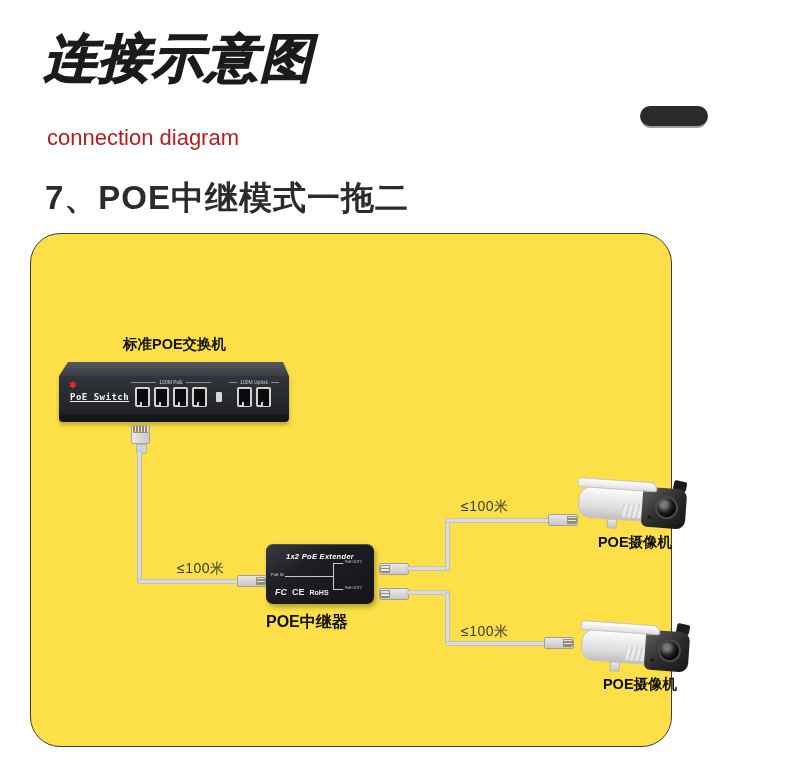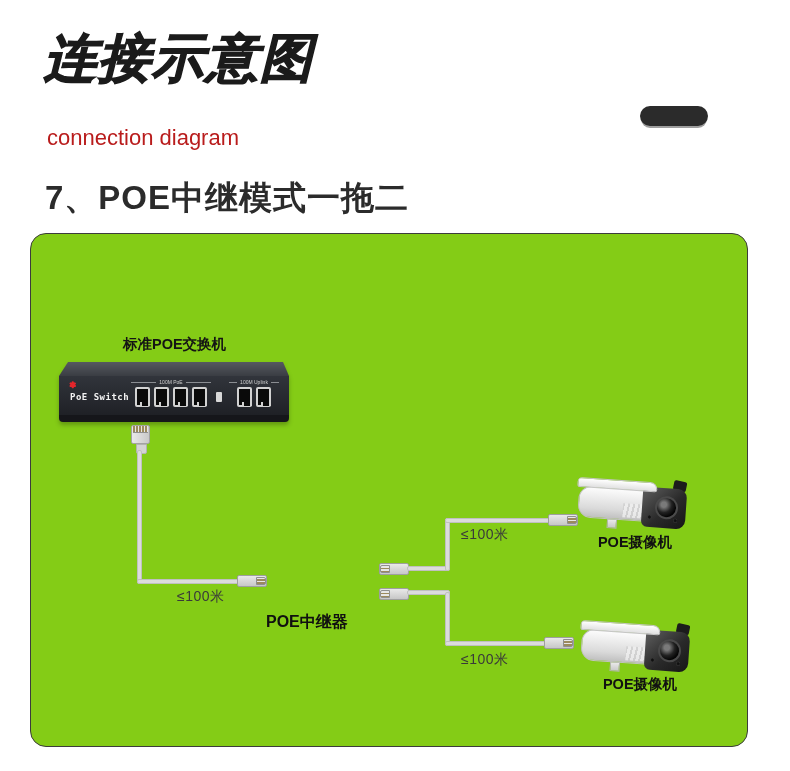--- a/index.html
+++ b/index.html
@@ -10,48 +10,48 @@
   
   #page-title { position:absolute; left:44px; top:24px; font-size:52px; font-weight:bold;
                 color:#1b1b1b; letter-spacing:2px;font-style:italic; -webkit-text-stroke:1.3px #1b1b1b; }
   #page-subtitle { position:absolute; left:47px; top:84px; font-size:22px; color:#b91c1c;margin-top:41px; }
   #deco-pill { position:absolute; left:640px; top:106px; width:68px; height:20px;
                background:#2b2b2b; border-radius:10px; box-shadow:0 3px 0 -1px #9e9e9e; }
   #section-heading { position:absolute; left:45px; top:176px; font-size:33px; font-weight:600;
                      color:#2b2b2b; letter-spacing:1px; }
 
   
-  #panel { position:absolute; left:30px; top:233px; width:718px; height:514px;
-           border:1.5px solid #3c3c3c; border-radius:16px; background:#84cc16; }
+  #panel { position:absolute; left:30px; top:233px; width:642px; height:514px;
+           border:1.5px solid #3c3c3c; border-radius:30px; background:#fde047; }
 
   
   .switch-label { left:92px; top:101px; font-size:14.5px; font-weight:700; color:#141414; }
   .switch { left:28px; top:128px; width:230px; height:60px; filter:drop-shadow(0 3px 2px rgba(0,0,0,.25)); }
   .switch-top { width:100%; height:14px; background:linear-gradient(#565960,#3a3d43);
                 clip-path:polygon(9px 0, calc(100% - 6px) 0, 100% 100%, 0 100%); }
   .switch-face { position:relative; width:100%; height:39px;
                  background:linear-gradient(180deg,#31343b,#1f2126); }
   .switch-base { width:100%; height:7px; background:#15161a; border-radius:0 0 4px 4px; }
   .brand-mark { position:absolute; left:10px; top:4px; font-size:9px; color:#e5252b; font-weight:bold; }
   .switch-name { position:absolute; left:11px; top:16px; font-size:9px; font-weight:bold;
-                 color:#f2f2f2; font-family:"DejaVu Sans Mono", monospace; letter-spacing:.5px; }
+                 color:#f2f2f2; font-family:"DejaVu Sans Mono", monospace; letter-spacing:.5px;text-decoration:underline; }
   .pgroup { position:absolute; top:3px; }
   .pgroup-label { display:flex; align-items:center; gap:3px; color:#cfcfcf; font-size:5px;
                   justify-content:center; white-space:nowrap; }
   .pgroup-label::before,.pgroup-label::after { content:''; flex:1; height:1px; background:#8a8d92; }
   .ports { display:flex; gap:4px; margin-top:2px; justify-content:center; }
   .port { position:relative; width:15px; height:20px; background:#0a0a0a;
           border:2px solid #d2d2d2; border-radius:2px; }
   .port::after { content:''; position:absolute; left:2.5px; bottom:-1px; width:6px; height:4px;
                  background:#0a0a0a; border-left:2px solid #d2d2d2; border-right:2px solid #d2d2d2; }
   .reset-btn { left:157px; top:16px; width:6px; height:10px; background:#d8d8d8; border-radius:1px; }
 
   
   .cable { background:#dcdcdc; border:1px solid #c0c0c0; border-radius:2px; }
-  .dist-label { font-size:14px; color:#3a3a3a; letter-spacing:.5px;margin-top:28px; }
+  .dist-label { font-size:14px; color:#3a3a3a; letter-spacing:.5px; }
   .plug-h { width:30px; height:12px; background:linear-gradient(#e9e9e9,#c7c7c7);
             border:1px solid #9f9f9f; border-radius:2px; }
   .plug-h::before { content:''; position:absolute; top:1px; bottom:1px; width:8px;
             background:repeating-linear-gradient(0deg,#9c8a5c 0 1.5px,#e7e7e7 1.5px 3px);
             border:1px solid #8f8f8f; }
   .pins-right::before { right:0; border-radius:0 2px 2px 0; }
   .pins-left::before  { left:0;  border-radius:2px 0 0 2px; }
   .plug-v { width:19px; height:19px; background:linear-gradient(90deg,#e9e9e9,#c9c9c9);
             border:1px solid #a3a3a3; border-radius:2px; }
   .plug-v::before { content:''; position:absolute; left:1px; right:1px; top:0; height:6px;
@@ -140,20 +140,35 @@
     </div>
     <div class="switch-base"></div>
   </div>
 
   <div class="abs plug-v" style="left:100px; top:191px;"></div>
   <div class="abs cable" style="left:106px; top:216px; width:5px; height:134px;"></div>
   <div class="abs cable" style="left:106px; top:345px; width:103px; height:5px;"></div>
   <div class="abs dist-label" style="left:146px; top:326px;">≤100米</div>
   <div class="abs plug-h pins-right" style="left:206px; top:341px;"></div>
 
+  <div class="abs extender">
+    <div class="ext-title">1x2 PoE Extender</div>
+    <span class="ext-port-label" style="left:5px; top:27px; font-size:4px;">PoE IN</span>
+    <div class="ext-line" style="left:19px; top:31px; width:48px; height:1px;"></div>
+    <div class="ext-line" style="left:67px; top:18px; width:1px; height:27px;"></div>
+    <div class="ext-line" style="left:67px; top:18px; width:10px; height:1px;"></div>
+    <div class="ext-line" style="left:67px; top:44px; width:10px; height:1px;"></div>
+    <span class="ext-port-label" style="left:79px; top:15px; font-size:3.5px;">PoE OUT1</span>
+    <span class="ext-port-label" style="left:79px; top:41px; font-size:3.5px;">PoE OUT2</span>
+    <div class="ext-certs">
+      <span class="cert-fcc">FC</span>
+      <span class="cert-ce">CE</span>
+      <span class="cert-rohs">RoHS</span>
+    </div>
+  </div>
   <div class="abs ext-label">POE中继器</div>
 
   <div class="abs plug-h pins-left" style="left:348px; top:329px;"></div>
   <div class="abs cable" style="left:376px; top:332px; width:43px; height:5px;"></div>
   <div class="abs cable" style="left:414px; top:284px; width:5px; height:53px;"></div>
   <div class="abs cable" style="left:414px; top:284px; width:105px; height:5px;"></div>
   <div class="abs dist-label" style="left:430px; top:264px;">≤100米</div>
   <div class="abs plug-h pins-right" style="left:517px; top:280px;"></div>
 
   <div class="abs plug-h pins-left" style="left:348px; top:354px;"></div>

